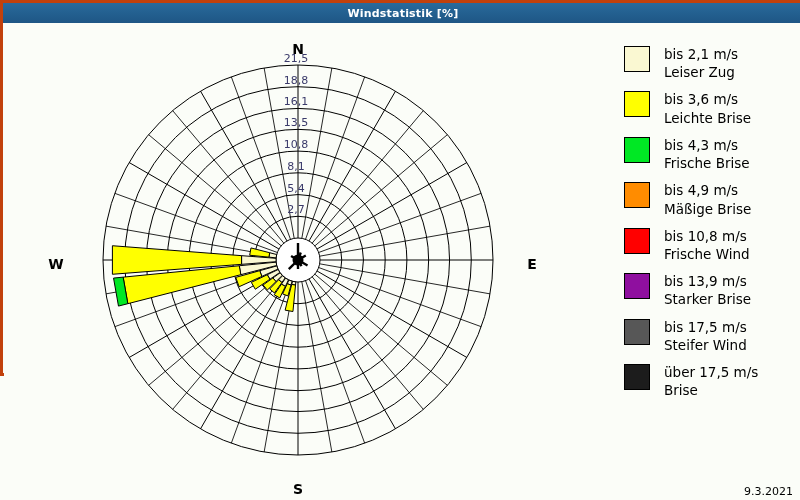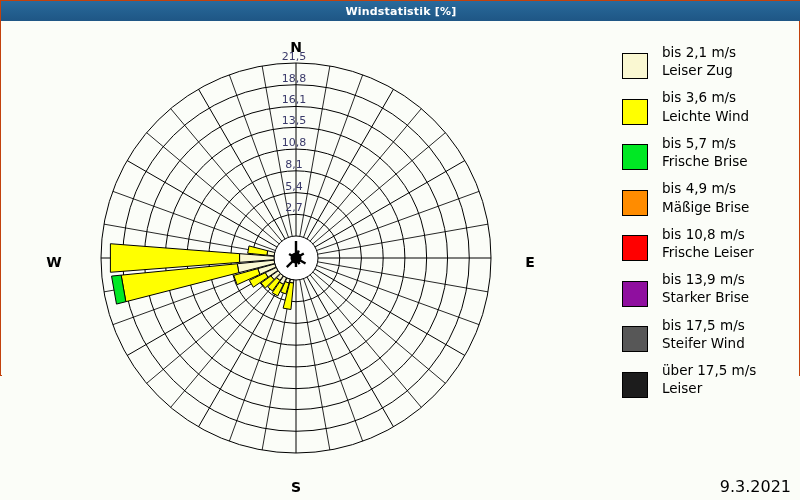--- a/index.html
+++ b/index.html
@@ -3,50 +3,50 @@
 <meta charset="utf-8">
 <style>
   html,body{margin:0;padding:0;}
   body{
     width:800px;height:500px;overflow:hidden;
     font-family:"DejaVu Sans","Liberation Sans",sans-serif;
     background:#fbfdf8;
   }
   #app{
     position:relative;width:800px;height:376px;box-sizing:border-box;
-    border:1px solid #c2410c;background:#fbfdf8;text-decoration:underline;
+    border:3px solid #c2410c;background:#fbfdf8;text-decoration:underline;
   }
   #titlebar{
     position:absolute;left:0;top:0;width:800px;height:20px;
     background:linear-gradient(to bottom,#2a6a9c 0%,#246191 45%,#1e5685 100%);
     color:#ffffff;font-size:11px;font-weight:bold;
     display:flex;align-items:center;justify-content:center;
     letter-spacing:.2px;
   }
   #canvas{
     position:absolute;left:1px;top:20px;width:797px;height:478px;
     background:#fbfdf8;
   }
   #rose{position:absolute;left:0;top:0;}
   .dirlabel{
     position:absolute;font-size:14px;font-weight:bold;color:#000;
     text-align:center;
   }
   #legend{
     position:absolute;left:580px;top:22px;width:210px;
   }
-  .legrow{display:flex;align-items:flex-end;margin-bottom:9px;padding-left:40px;}
+  .legrow{display:flex;align-items:flex-start;margin-bottom:9px;padding-left:40px;}
   .swatch{
     width:26px;height:26px;border:1px solid #000;box-sizing:border-box;
     flex:0 0 26px;margin-top:1px;
   }
   .legtext{margin-left:14px;font-size:13.5px;line-height:1.35;color:#000;}
   .legtext div{white-space:nowrap;}
   #datestamp{
-    position:absolute;right:8px;bottom:3px;font-size:16px;color:#000;margin-top:29px;
+    position:absolute;right:8px;bottom:3px;font-size:11px;color:#000;margin-top:29px;
   }
   .tick{font-size:11px;fill:#3a3a6a;font-family:"DejaVu Sans","Liberation Sans",sans-serif;}
 </style>
 </head>
 <body>
 
 <div id="app">
 
   <div id="titlebar">
     <span>Windstatistik [%]</span>
@@ -158,62 +158,62 @@
           <div class="swatch" style="background: rgb(250, 248, 210);"></div>
           <div class="legtext">
             <div>bis 2,1 m/s</div>
             <div>Leiser Zug</div>
           </div>
         </div>
         <div class="legrow">
           <div class="swatch" style="background: rgb(255, 255, 0);"></div>
           <div class="legtext">
             <div>bis 3,6 m/s</div>
-            <div>Leichte Wind</div>
+            <div>Leichte Brise</div>
           </div>
         </div>
         <div class="legrow">
           <div class="swatch" style="background: rgb(0, 232, 36);"></div>
           <div class="legtext">
-            <div>bis 5,7 m/s</div>
+            <div>bis 4,3 m/s</div>
             <div>Frische Brise</div>
           </div>
         </div>
         <div class="legrow">
           <div class="swatch" style="background: rgb(255, 140, 0);"></div>
           <div class="legtext">
             <div>bis 4,9 m/s</div>
             <div>Mäßige Brise</div>
           </div>
         </div>
         <div class="legrow">
           <div class="swatch" style="background: rgb(255, 0, 0);"></div>
           <div class="legtext">
             <div>bis 10,8 m/s</div>
-            <div>Frische Leiser</div>
+            <div>Frische Wind</div>
           </div>
         </div>
         <div class="legrow">
           <div class="swatch" style="background: rgb(143, 15, 159);"></div>
           <div class="legtext">
             <div>bis 13,9 m/s</div>
             <div>Starker Brise</div>
           </div>
         </div>
         <div class="legrow">
           <div class="swatch" style="background: rgb(87, 87, 87);"></div>
           <div class="legtext">
             <div>bis 17,5 m/s</div>
             <div>Steifer Wind</div>
           </div>
         </div>
         <div class="legrow">
           <div class="swatch" style="background: rgb(28, 28, 28);"></div>
           <div class="legtext">
             <div>über 17,5 m/s</div>
-            <div>Leiser</div>
+            <div>Brise</div>
           </div>
         </div>
       </div>
 
     <div id="datestamp">9.3.2021</div>
   </div>
 </div>
 
 </body></html>

